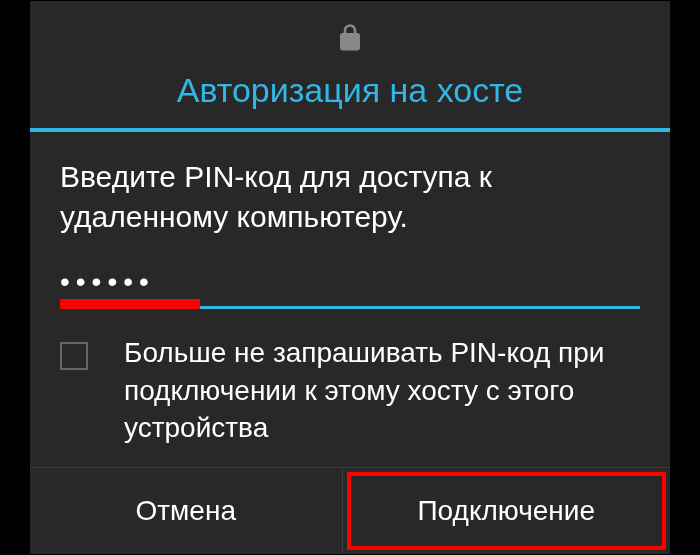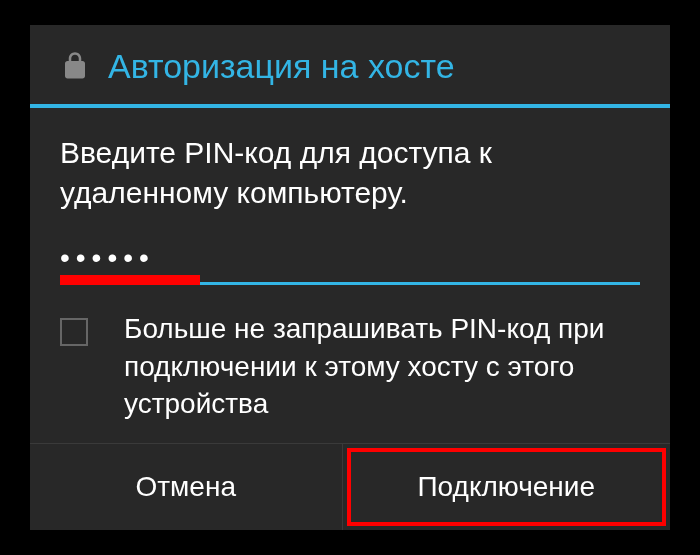--- a/index.html
+++ b/index.html
@@ -19,20 +19,21 @@
     .dialog {
       width: 640px;
       background: #282828;
       padding: 0;
     }
     .header {
       display: flex;
       align-items: center;
       padding: 22px 30px 18px 30px;
       gap: 18px;
+      flex-direction: column;
     }
     .lock-icon {
       width: 30px;
       height: 30px;
       fill: #888;
       flex-shrink: 0;
     }
     .title {
       color: #33b5e5;
       font-size: 34px;

